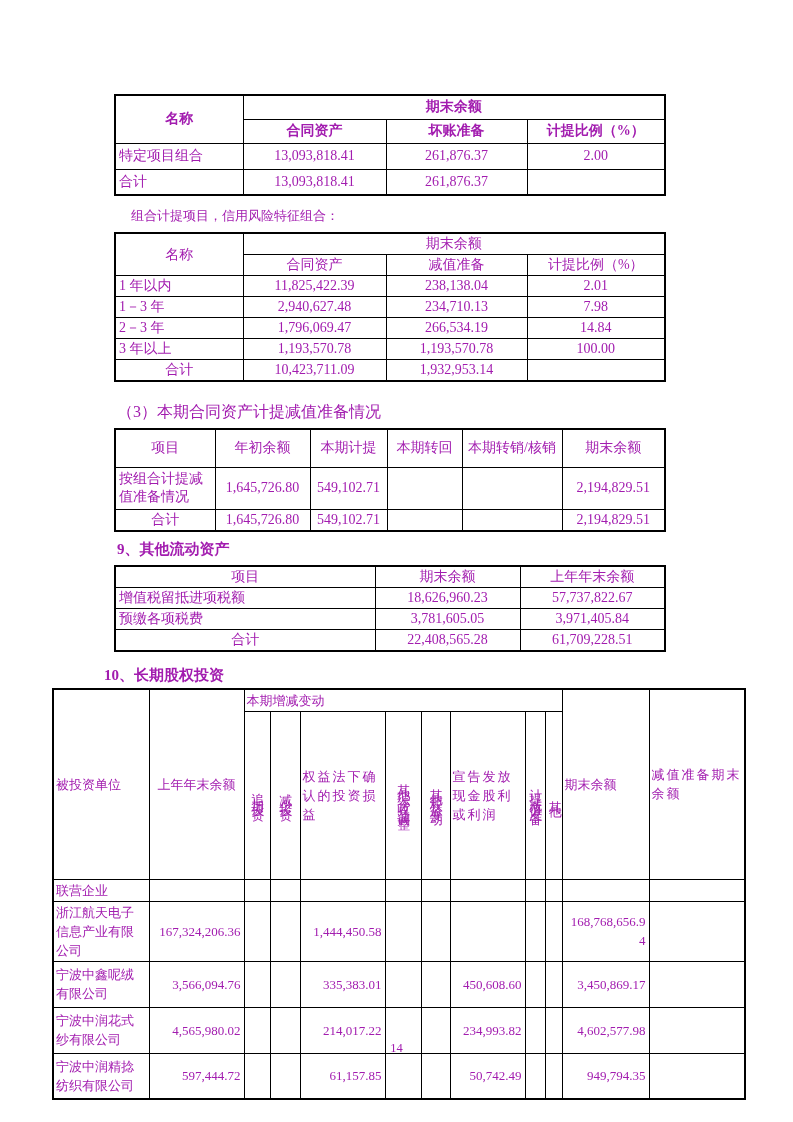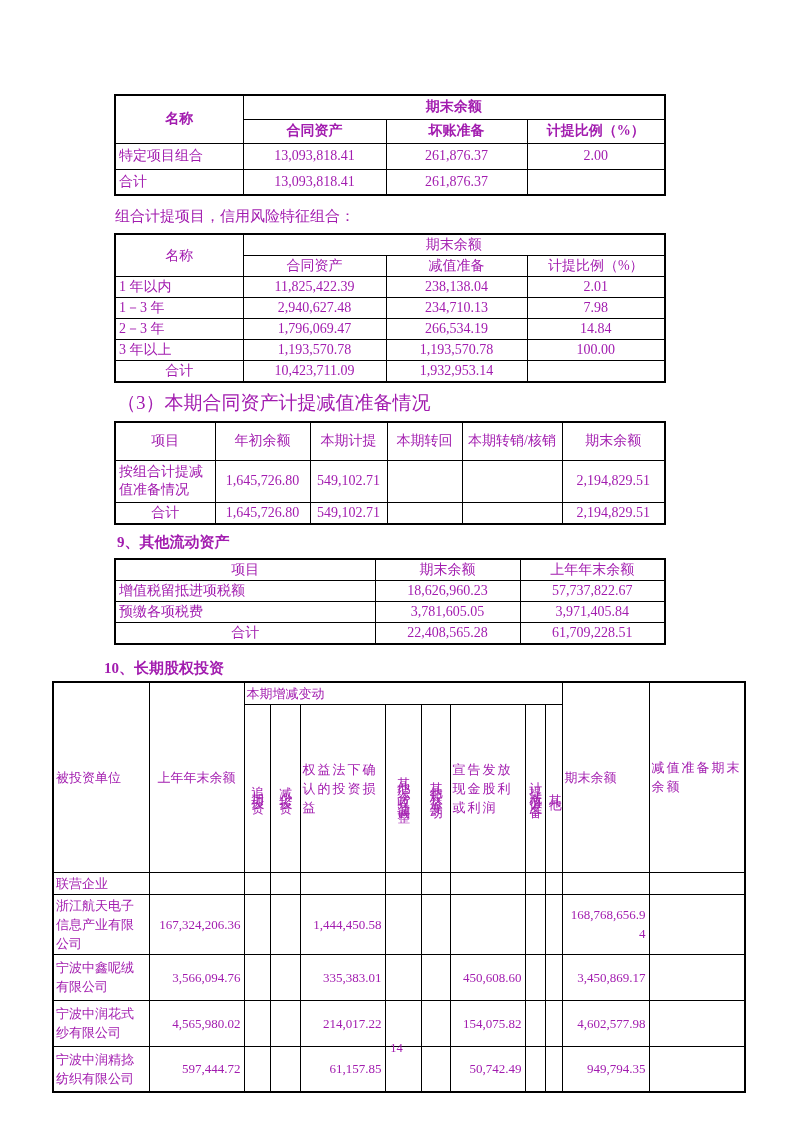--- a/index.html
+++ b/index.html
@@ -19,27 +19,27 @@
   table.t td { border:1px solid #000; overflow:hidden; vertical-align:middle; font-size:14px; padding:1px 3px; }
   .c { text-align:center; }
   .l { text-align:left; }
   .r { text-align:center; }
   .b { font-weight:bold; }
 
   table.t1 { width:550px; }
   .t1 tr.h { height:24px; }
   .t1 tr.d { height:26px; }
 
-  p.note1 { margin:11px 0 7px 1px; font-size:15px;font-family:Liberation Serif, serif; }
+  p.note1 { margin:11px 0 7px 17px; font-size:13px;font-family:Liberation Serif, serif; }
 
   table.t2 { width:550px; }
   .t2 tr { height:20px; }
   .t2 td { font-size:13.5px; padding:0 3px; }
 
-  p.s3t { margin:7px 0 5px 3px; font-size:19px; }
+  p.s3t { margin:20px 0 5px 3px; font-size:16px; }
 
   table.t3 { width:550px; }
   .t3 tr.h { height:38px; }
   .t3 tr.d1 { height:42px;padding-left:31px; }
   .t3 tr.d2 { height:21px; }
   .t3 td { line-height:18px; word-break:break-all; }
 
   h3.s9t { margin:8px 0 6px 3px; font-size:15px; font-weight:bold; }
   table.t9 { width:550px; }
   .t9 tr { height:19px; }
@@ -311,21 +311,21 @@
       <td class="num"></td>
     </tr>
     <tr class="dr">
       <td class="l">宁波中润花式纱有限公司</td>
       <td class="num">4,565,980.02</td>
       <td class="num"></td>
       <td class="num"></td>
       <td class="num">214,017.22</td>
       <td class="num"></td>
       <td class="num"></td>
-      <td class="num">154,075.82</td>
+      <td class="num">234,993.82</td>
       <td class="num"></td>
       <td class="num"></td>
       <td class="num">4,602,577.98</td>
       <td class="num"></td>
     </tr>
     <tr class="dr">
       <td class="l">宁波中润精捻纺织有限公司</td>
       <td class="num">597,444.72</td>
       <td class="num"></td>
       <td class="num"></td>

